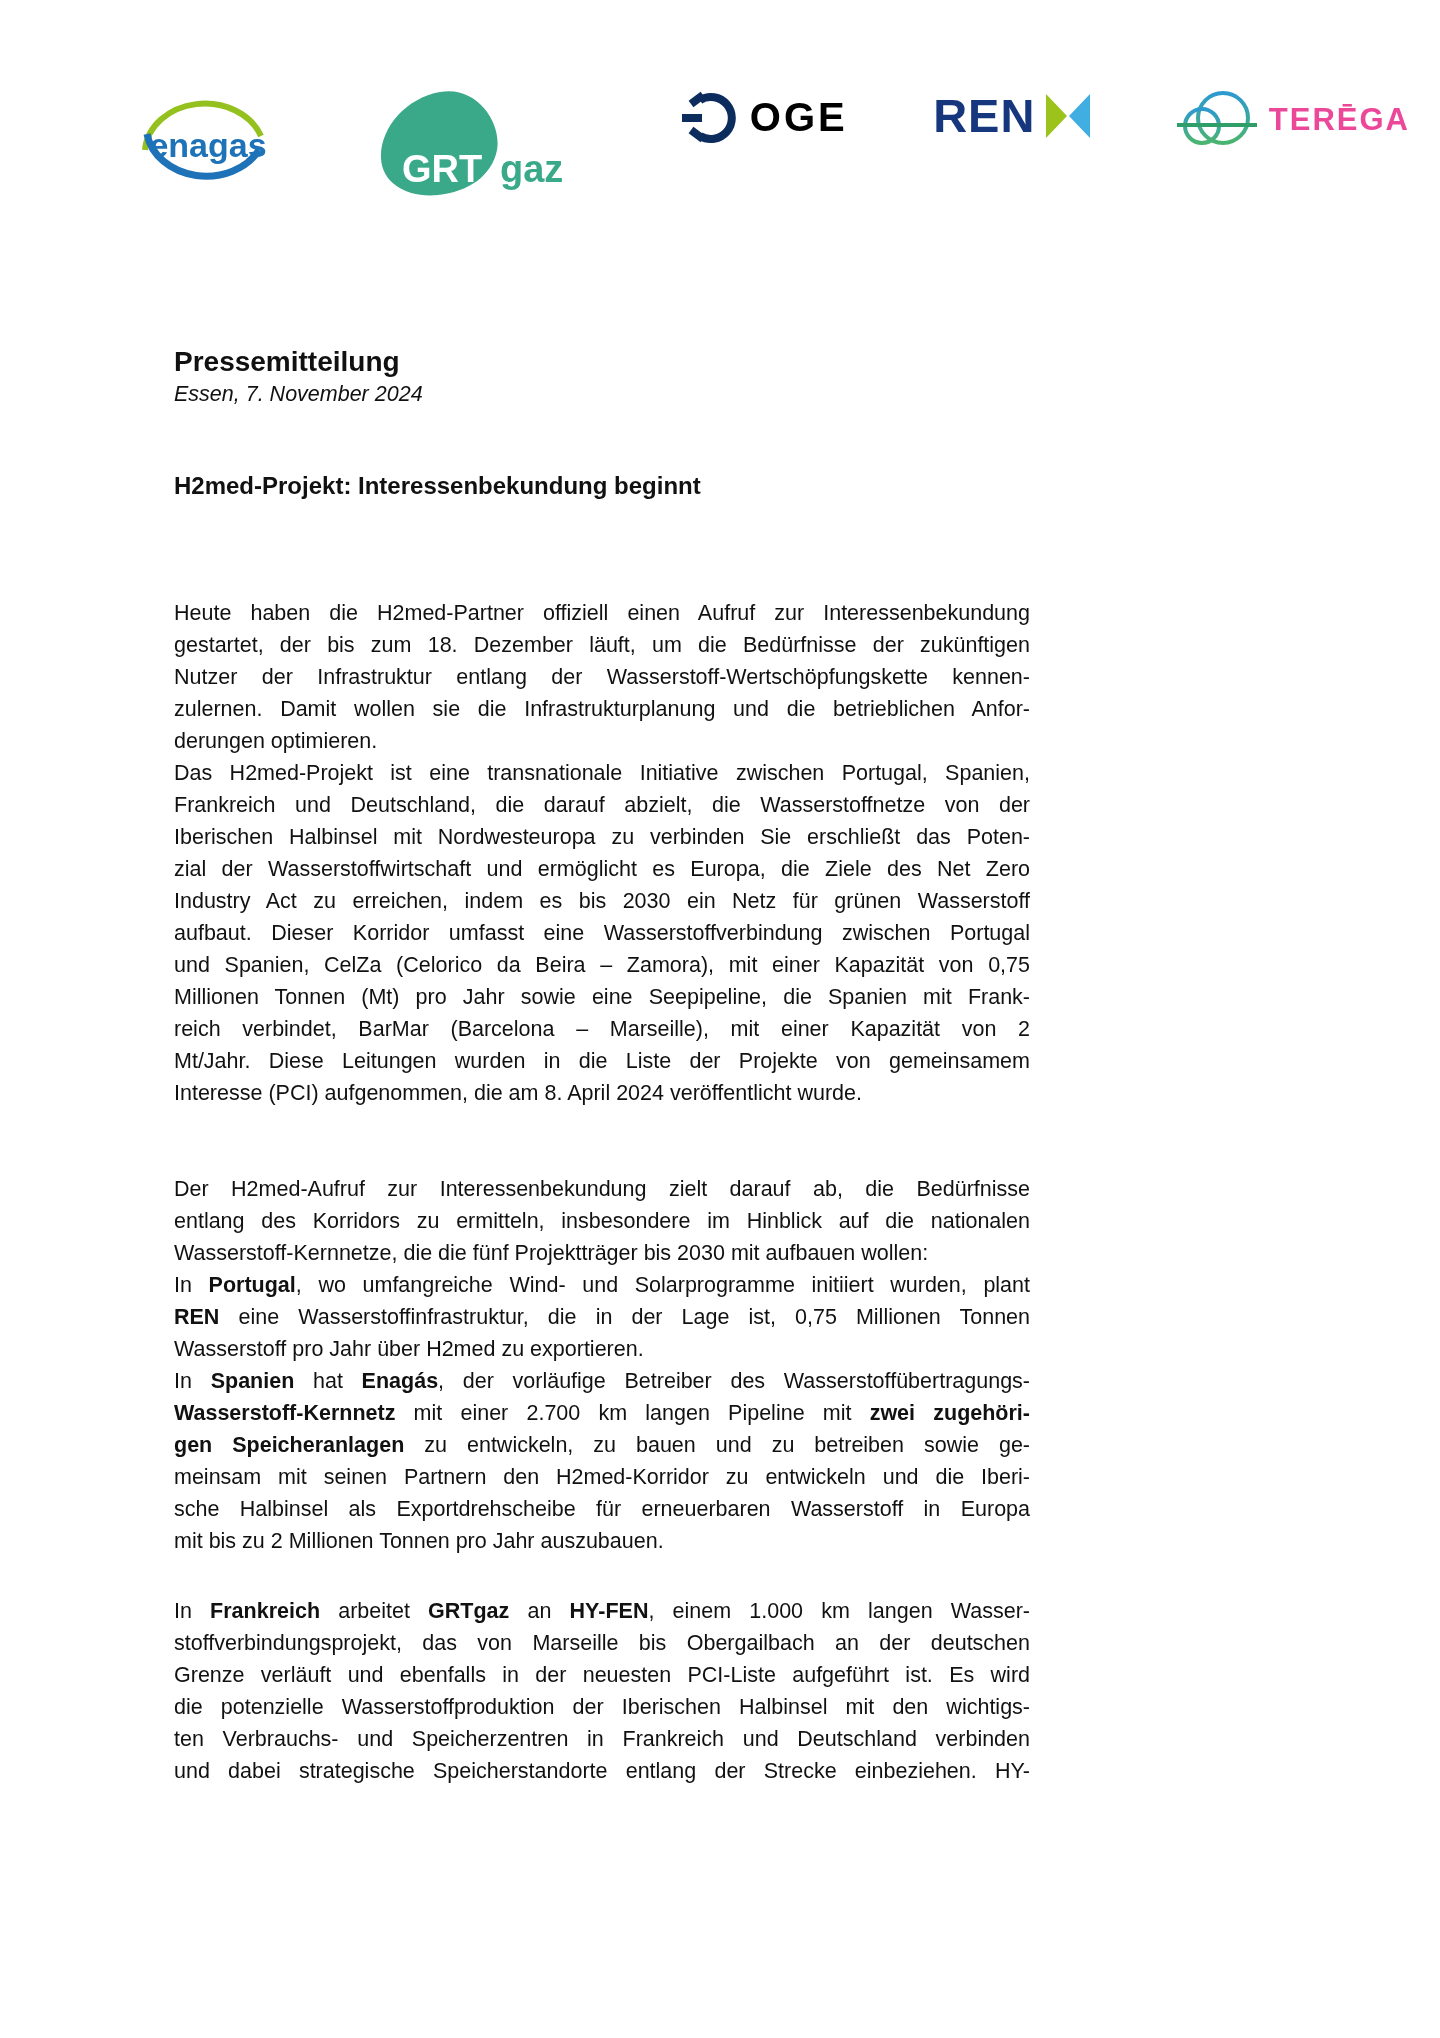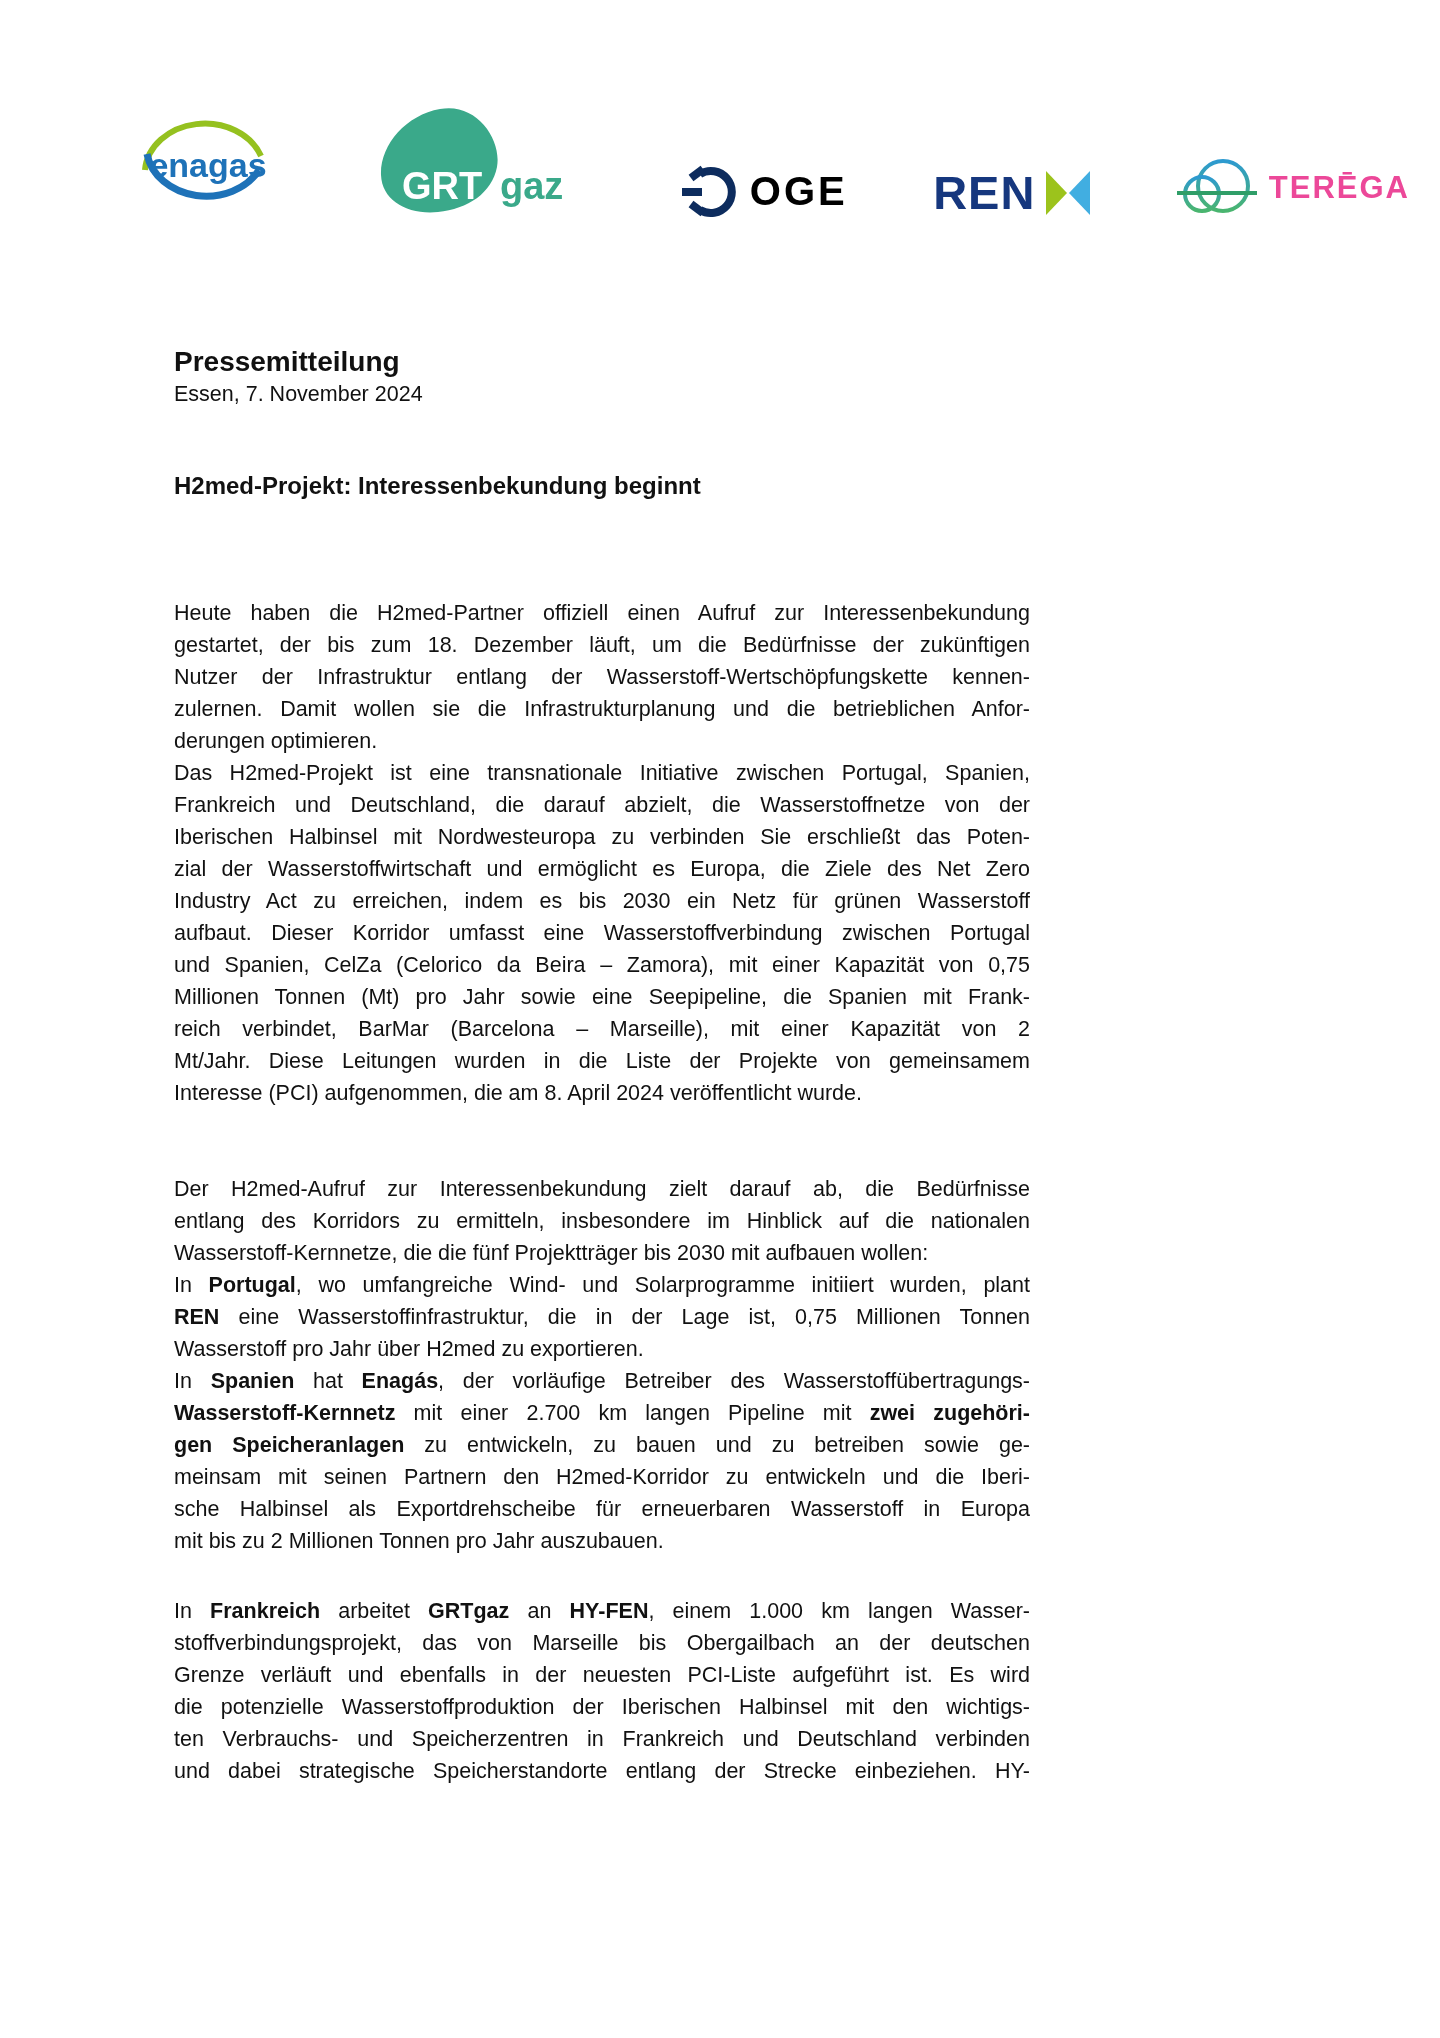--- a/index.html
+++ b/index.html
@@ -3,31 +3,31 @@
 <meta charset="utf-8">
 <style>
   html,body{margin:0;padding:0;}
   body{
     width:1440px;height:2038px;background:#ffffff;position:relative;
     font-family:"Liberation Sans",sans-serif;color:#111;
     -webkit-font-smoothing:antialiased;
   }
   .logo-row{
     position:absolute;left:133px;top:88px;width:1277px;height:132px;
-    display:flex;align-items:flex-end;justify-content:space-between;
+    display:flex;align-items:flex-start;justify-content:space-between;
   }
   .logo{display:flex;align-items:center;}
   .logo svg{display:block;}
   .oge-text{font-size:40px;font-weight:bold;letter-spacing:3px;margin-left:10px;}
   .ren-text{font-size:47px;font-weight:bold;letter-spacing:1px;margin-right:10px;}
   .terega-text{font-size:31px;font-weight:bold;letter-spacing:2px;margin-left:12px;}
 
   .content{position:absolute;left:174px;top:348px;width:856px;}
   .kind{font-size:28px;font-weight:bold;line-height:28px;}
-  .dateline{font-size:21.5px;line-height:26px;margin-top:5px;}
+  .dateline{font-size:21.5px;line-height:26px;margin-top:5px;font-style:italic;}
   .doc-title{font-size:24px;font-weight:bold;line-height:28px;margin-top:65px;}
   .body-copy{margin-top:97px;font-size:21.5px;}
   .para{}
   .para:first-child{margin-top:0;}
   .para.gap-lg{margin-top:64px;}
   .para.gap-md{margin-top:38px;}
   .line{
     line-height:32px;height:32px;overflow:hidden;
     text-align:justify;text-align-last:justify;
   }

